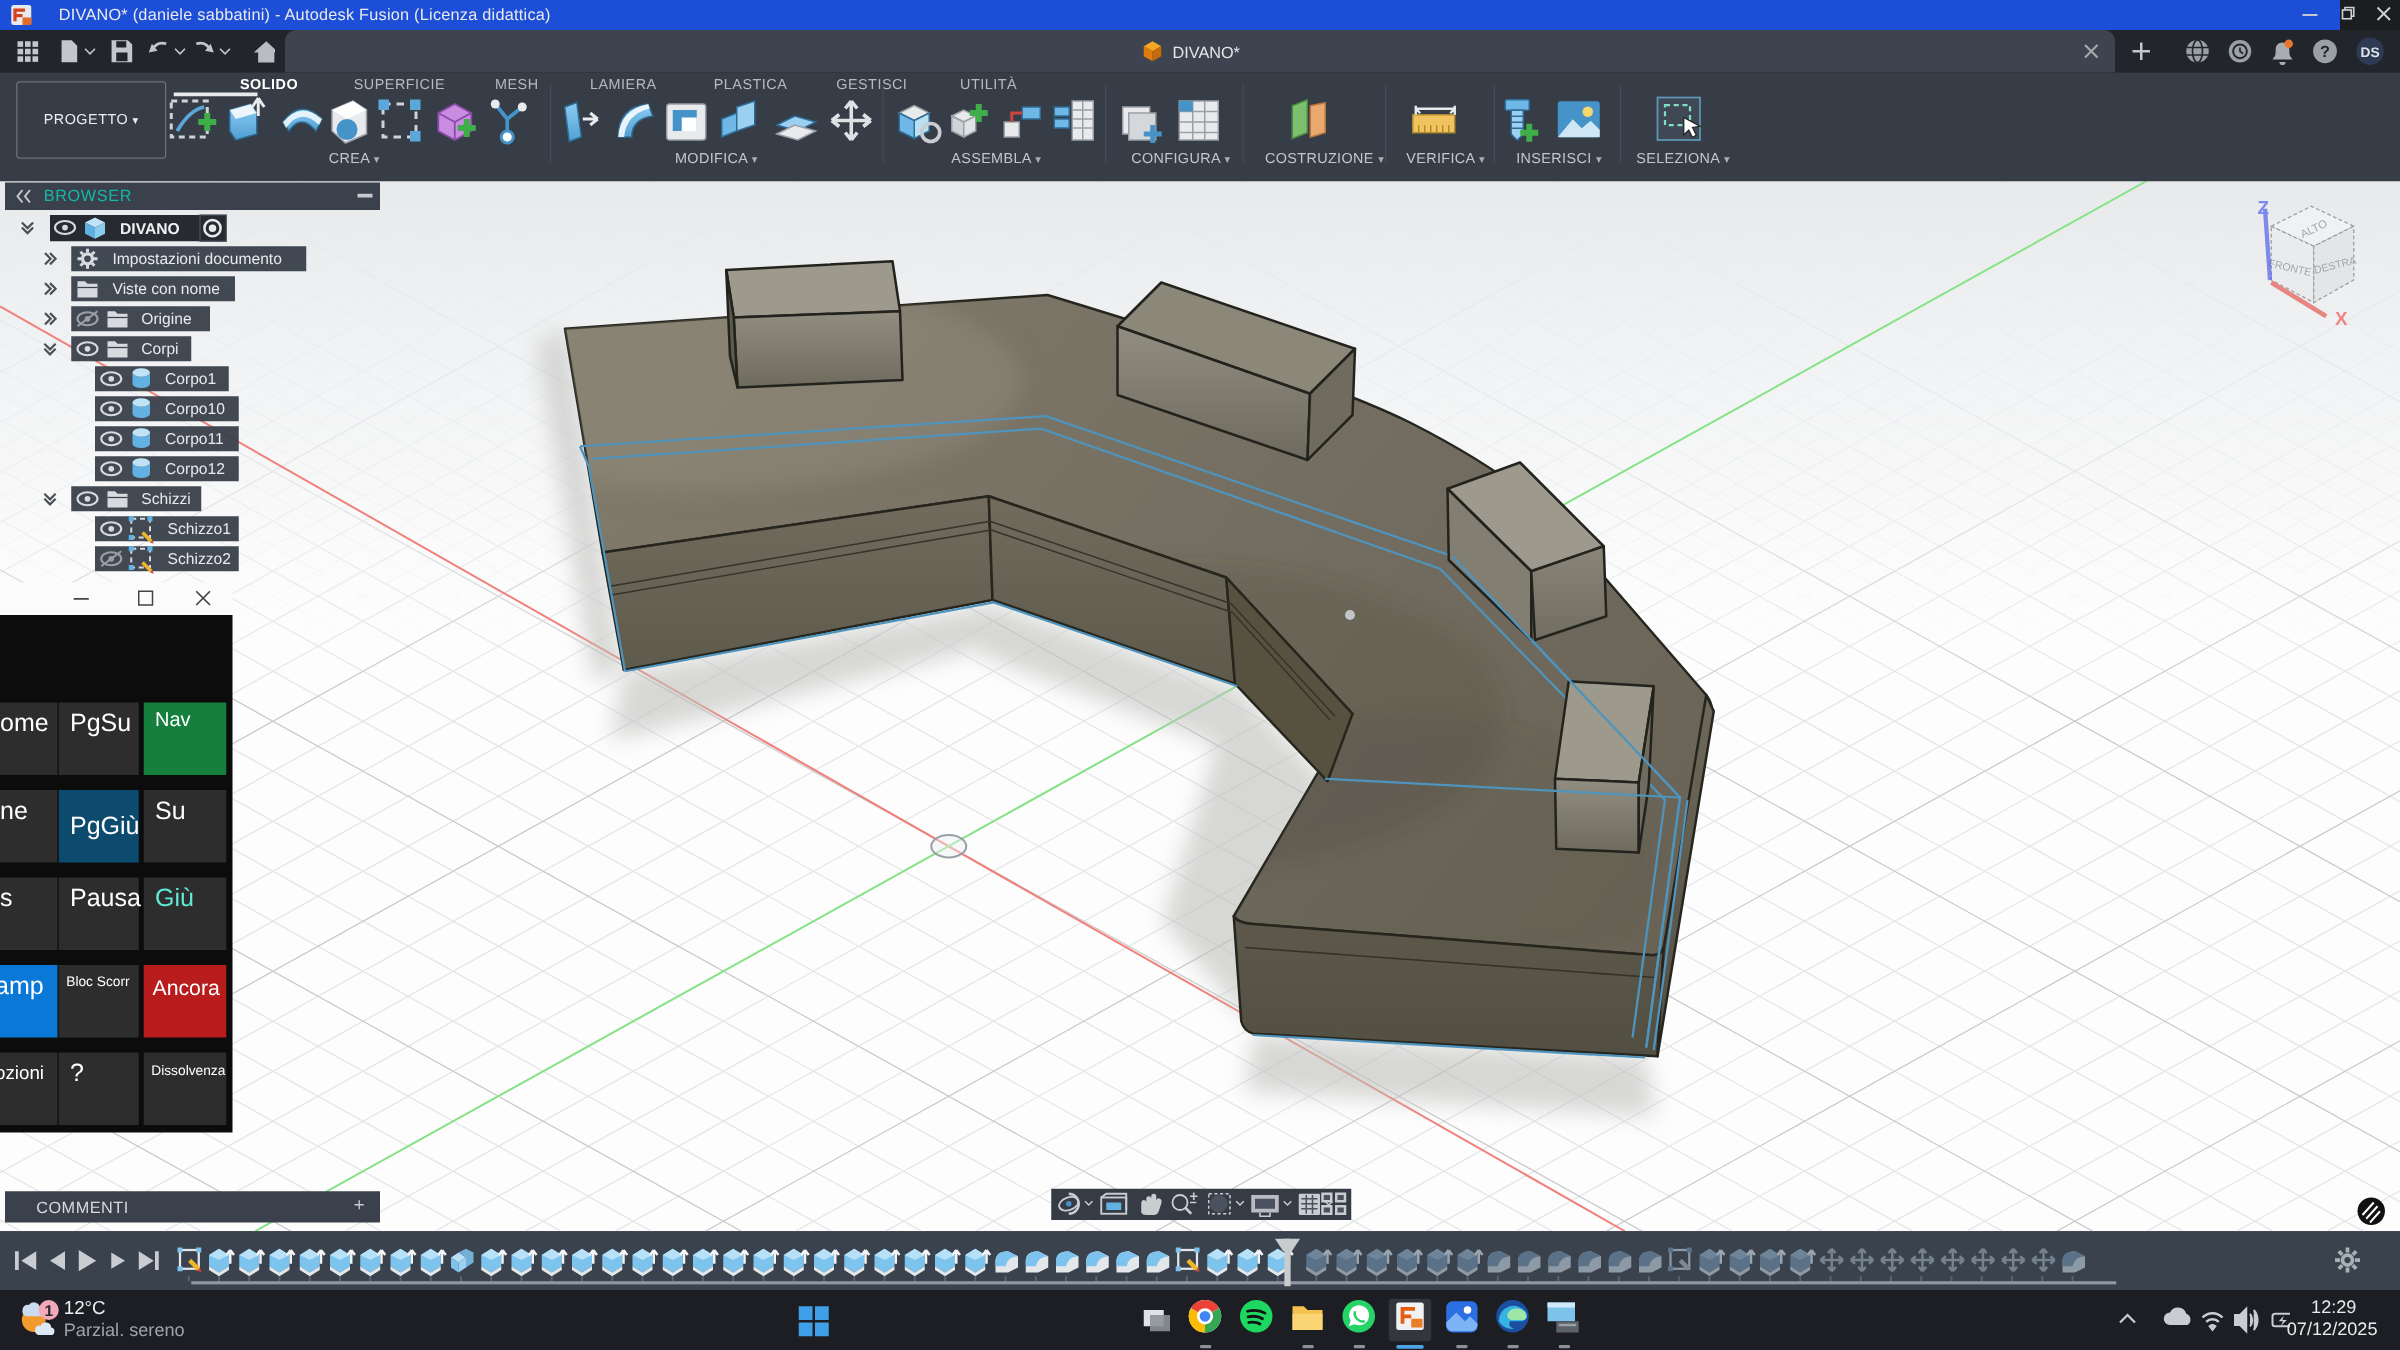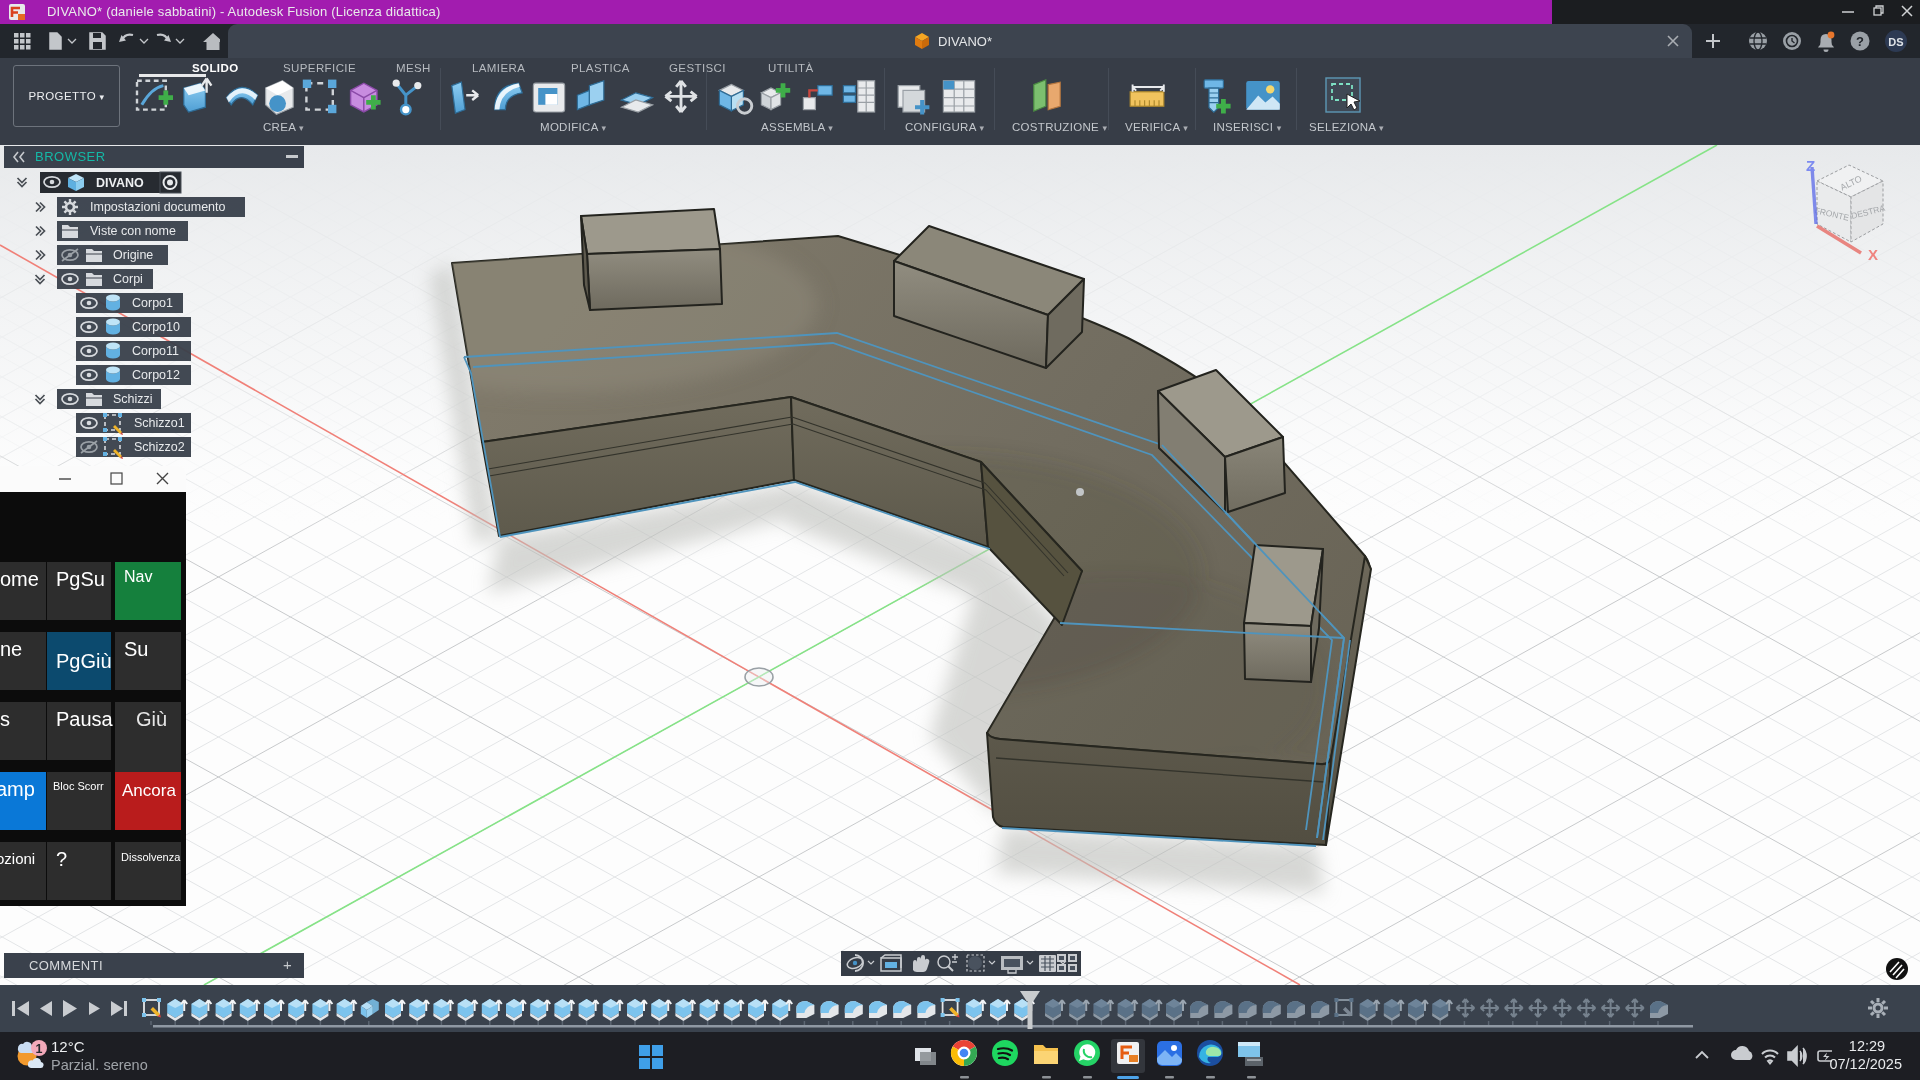--- a/index.html
+++ b/index.html
@@ -1,32 +1,32 @@
 <!DOCTYPE html>
 <html><head>
 <meta charset="utf-8">
 <style>
   * { margin:0; padding:0; box-sizing:border-box; }
   html,body { width:1920px; height:1080px; overflow:hidden; background:#1b1d20;
     font-family:"Liberation Sans", sans-serif; }
   .abs { position:absolute; }
   
-  #titlebar { position:absolute; left:0; top:0; width:1552px; height:24px; background:#a21caf; color:#e9eaeb; }
+  #titlebar { position:absolute; left:0; top:0; width:1872px; height:24px; background:#1d4ed8; color:#e9eaeb; }
   #titlebar .ttext { position:absolute; left:47px; top:4px; font-size:13px; letter-spacing:0.2px; }
   
   #tabbar { position:absolute; left:0; top:24px; width:1920px; height:34px; background:#22262c; }
   
   #ribbon { position:absolute; left:0; top:58px; width:1920px; height:87px; background:#373d47; }
   .rtab { position:absolute; top:4px; font-size:11.5px; color:#b6babf; letter-spacing:0.4px;margin-left:44px; }
   .rtab.active { color:#fff; font-weight:bold; }
   .rtab-underline { position:absolute; top:16px; height:3px; background:#e8e9ea; }
   .rgroup { position:absolute; top:63px; font-size:11.5px; color:#c3c7cc; letter-spacing:0.3px; }
   .rgroup .car { color:#aaadb2; font-size:9px; }
   .rdivider { position:absolute; top:10px; height:62px; width:1px; background:#454c57; }
-  #progetto { position:absolute; left:13px; top:7px; width:107px; height:62px; line-height:60px !important; border:1px solid #6d737c; border-radius:3px;
+  #progetto { position:absolute; left:13px; top:7px; width:120px; height:62px; line-height:60px !important; border:1px solid #6d737c; border-radius:3px;
      color:#eceef0; font-size:11.5px; text-align:center; letter-spacing:0.4px; }
   
   #viewport { position:absolute; left:0; top:145px; width:1920px; height:840px; background:#fff; }
   
   #browser-hdr { position:absolute; left:4px; top:146px; width:300px; height:22px; background:#3a414c; color:#14b8a6; }
   
   #comments { position:absolute; left:4px; top:953px; width:300px; height:25px; background:#3a414c; color:#d7d9dc; }
   
   #navbar { position:absolute; left:841px; top:951px; width:240px; height:25px; background:#353c46; overflow:hidden; }
   
@@ -844,21 +844,21 @@
   <div class="abs" style="left:375px;top:96px;width:66px;height:58px;background:#15803d;color:#fff;font-size:16px;padding:6px 9px">Nav</div>
   <div class="abs" style="left:196px;top:166px;width:110px;height:58px;background:#2d2d2d;color:#fff;font-size:20px">
       <span style="position:absolute;left:64px;top:6px">ne</span>
     </div>
   <div class="abs" style="left:307px;top:166px;width:64px;height:58px;background:#0c4a6e;color:#fff;font-size:20px;padding:18px 9px">PgGiù</div>
   <div class="abs" style="left:375px;top:166px;width:66px;height:58px;background:#2d2d2d;color:#fff;font-size:20px;padding:6px 9px">Su</div>
   <div class="abs" style="left:196px;top:236px;width:110px;height:58px;background:#2d2d2d;color:#fff;font-size:20px">
       <span style="position:absolute;left:64px;top:6px">s</span>
     </div>
   <div class="abs" style="left:307px;top:236px;width:64px;height:58px;background:#2d2d2d;color:#fff;font-size:20px;padding:6px 9px">Pausa</div>
-  <div class="abs" style="left:375px;top:236px;width:66px;height:70px;background:#2d2d2d;color:#e5e5e5;font-size:20px;padding:6px 21px">Giù</div>
+  <div class="abs" style="left:375px;top:236px;width:66px;height:58px;background:#2d2d2d;color:#5eead4;font-size:20px;padding:6px 9px">Giù</div>
   <div class="abs" style="left:196px;top:306px;width:110px;height:58px;background:#0a78d7;color:#fff;font-size:20px">
       <span style="position:absolute;left:60px;top:6px">amp</span>
     </div>
   <div class="abs" style="left:307px;top:306px;width:64px;height:58px;background:#2d2d2d;color:#fff;font-size:11px;padding:8px 6px">Bloc Scorr</div>
   <div class="abs" style="left:375px;top:306px;width:66px;height:58px;background:#b91c1c;color:#fff;font-size:17px;padding:9px 7px">Ancora</div>
   <div class="abs" style="left:196px;top:376px;width:110px;height:58px;background:#2d2d2d;color:#fff;font-size:15px">
       <span style="position:absolute;left:60px;top:8px">ozioni</span>
     </div>
   <div class="abs" style="left:307px;top:376px;width:64px;height:58px;background:#2d2d2d;color:#fff;font-size:20px;padding:6px 9px">?</div>
   <div class="abs" style="left:375px;top:376px;width:66px;height:58px;background:#2d2d2d;color:#fff;font-size:11px;padding:9px 6px">Dissolvenza</div>

